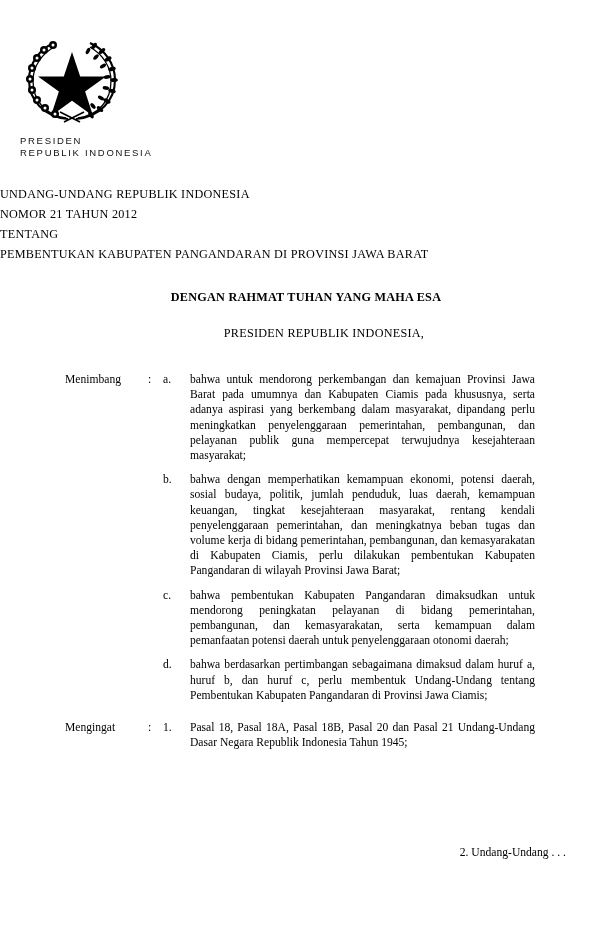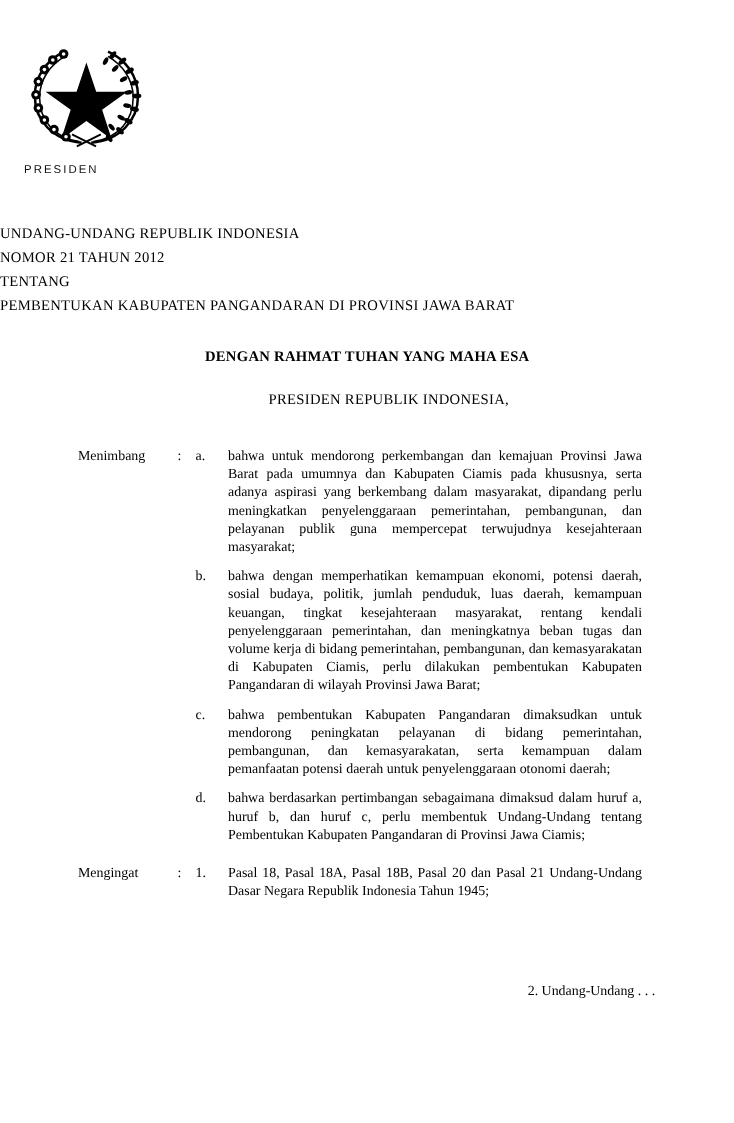--- a/index.html
+++ b/index.html
@@ -115,25 +115,26 @@
     text-align: justify;
     text-justify: inter-word;
     hyphens: none;
   }
   .group-gap { height: 9px; }
 
   
   #footer-catchword {
     position: absolute;
     left: 0;
-    top: 818px;
+    top: 845px;
     width: 546px;
     text-align: right;
     font-size: 11.6px;
     line-height: 15px;
+    padding-left: 20px;
   }
 </style>
 </head>
 <body>
 
 <div id="emblem-block">
   <div id="emblem-svg-wrap">
     <svg width="104" height="86" viewBox="0 0 104 86" xmlns="http://www.w3.org/2000/svg">
       <g fill="#000000">
 
@@ -191,20 +192,21 @@
       </g>
 
       <g stroke="#000000" stroke-width="1.6" fill="none">
         <path d="M40 74 L60 84"></path>
         <path d="M64 74 L44 84"></path>
       </g>
     </svg>
   </div>
   <div id="emblem-caption">
     <div>PRESIDEN</div>
+    <div>REPUBLIK INDONESIA</div>
   </div>
 </div>
 
 <div id="title-block">
   <div>UNDANG-UNDANG REPUBLIK INDONESIA</div>
   <div>NOMOR 21 TAHUN 2012</div>
   <div>TENTANG</div>
   <div>PEMBENTUKAN KABUPATEN PANGANDARAN DI PROVINSI JAWA BARAT</div>
 </div>
 

